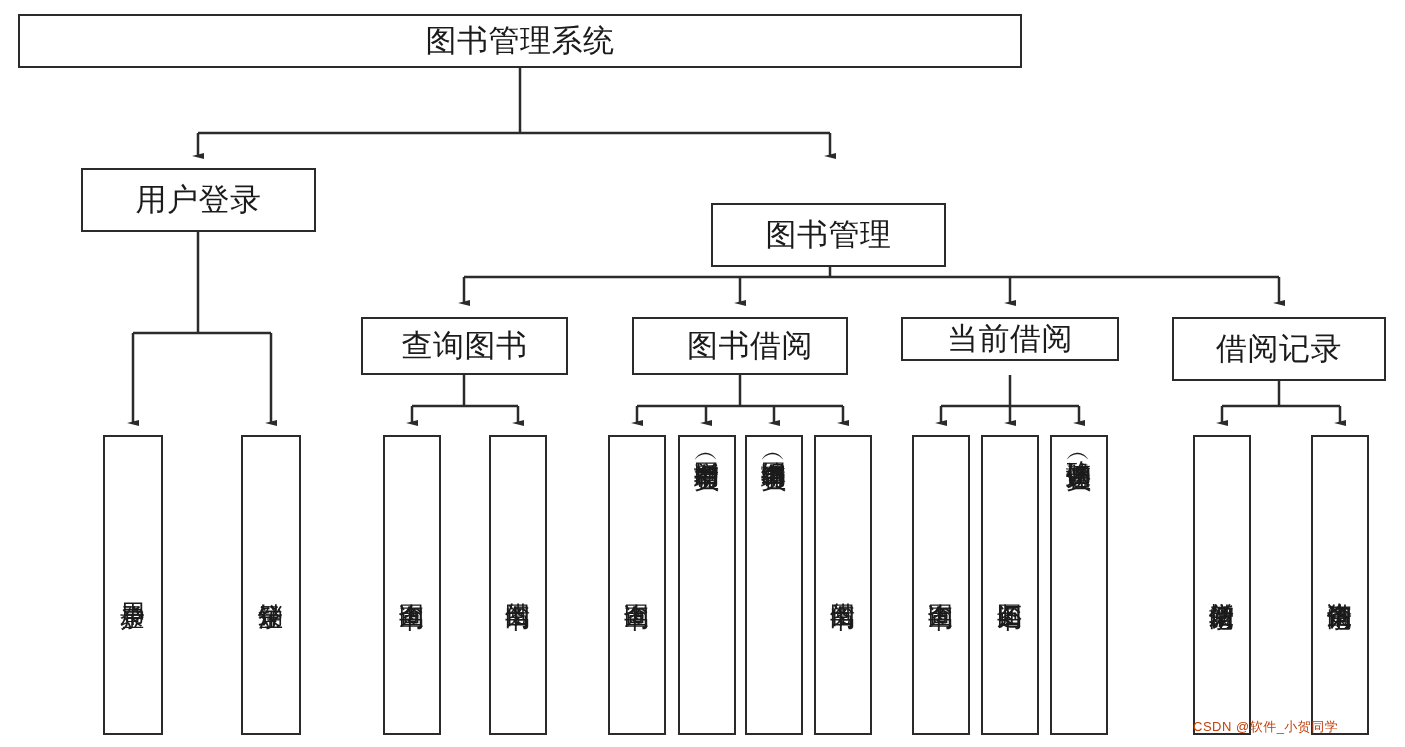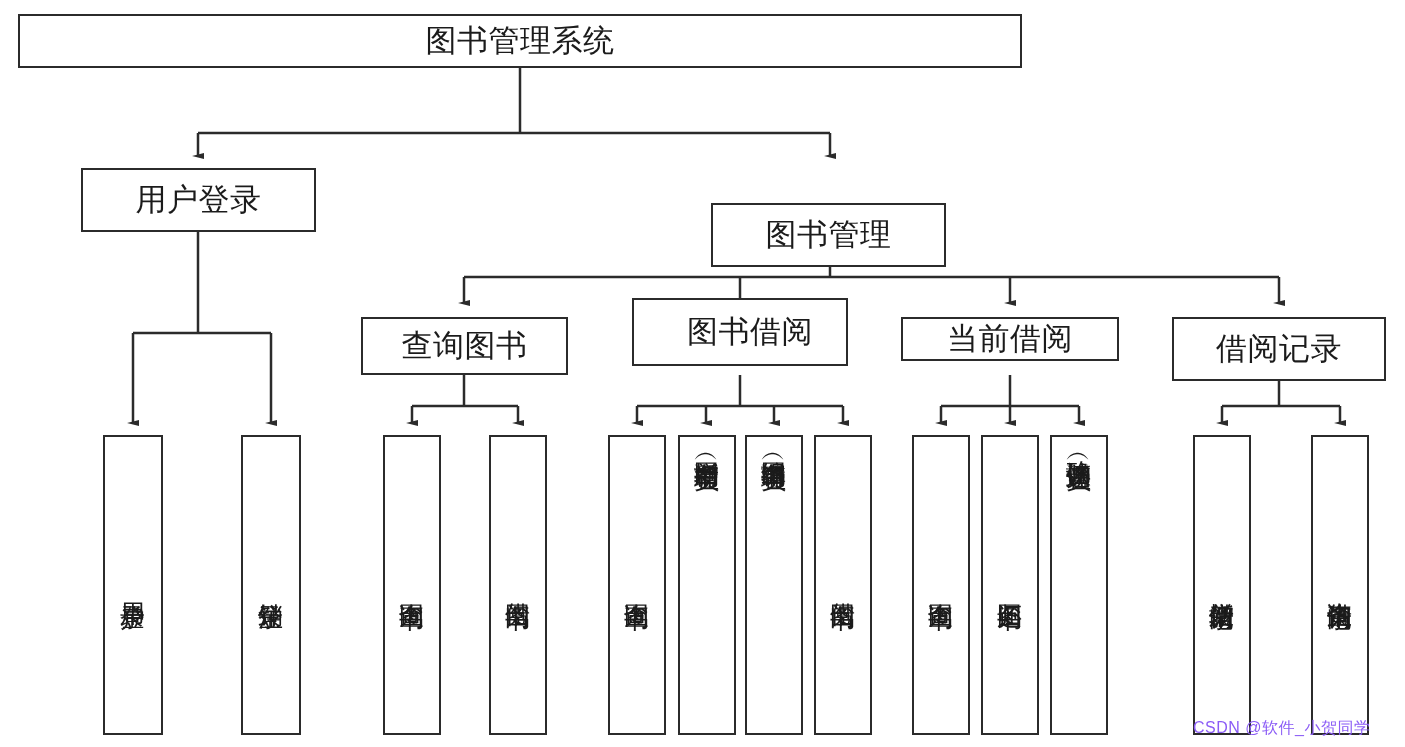--- a/index.html
+++ b/index.html
@@ -58,22 +58,22 @@
     letter-spacing: 1px;
     white-space: nowrap;
     text-align: center;
   }
   .node.leaf.centered {
     align-items: center;
     padding-top: 0;
   }
   .watermark {
     position: absolute;
-    font-size: 16px;
-    color: #8b5cf6;
+    font-size: 13px;
+    color: #c2410c;
     white-space: nowrap;
     letter-spacing: 0.5px;
   }
 </style>
 </head>
 <body>
 
 <div id="canvas">
 
   <svg class="connectors" viewBox="0 0 1405 747">
@@ -133,21 +133,21 @@
   <div class="node" style="left:81px; top:168px; width:235px; height:64px;">
     <span class="node-label">用户登录</span>
   </div>
   <div class="node" style="left:711px; top:168px; width:235px; height:64px;margin-top:35px;">
     <span class="node-label">图书管理</span>
   </div>
 
   <div class="node" style="left:361px; top:317px; width:207px; height:58px;">
     <span class="node-label">查询图书</span>
   </div>
-  <div class="node" style="left:632px; top:298px; width:216px; height:68px;padding-left:20px;">
+  <div class="node" style="left:632px; top:317px; width:216px; height:58px;padding-left:20px;">
     <span class="node-label">图书借阅</span>
   </div>
   <div class="node" style="left:901px; top:317px; width:218px; height:44px;">
     <span class="node-label">当前借阅</span>
   </div>
   <div class="node" style="left:1172px; top:317px; width:214px; height:64px;">
     <span class="node-label">借阅记录</span>
   </div>
 
   <div class="node leaf centered" style="left:103px; top:435px; width:60px; height:300px;">

